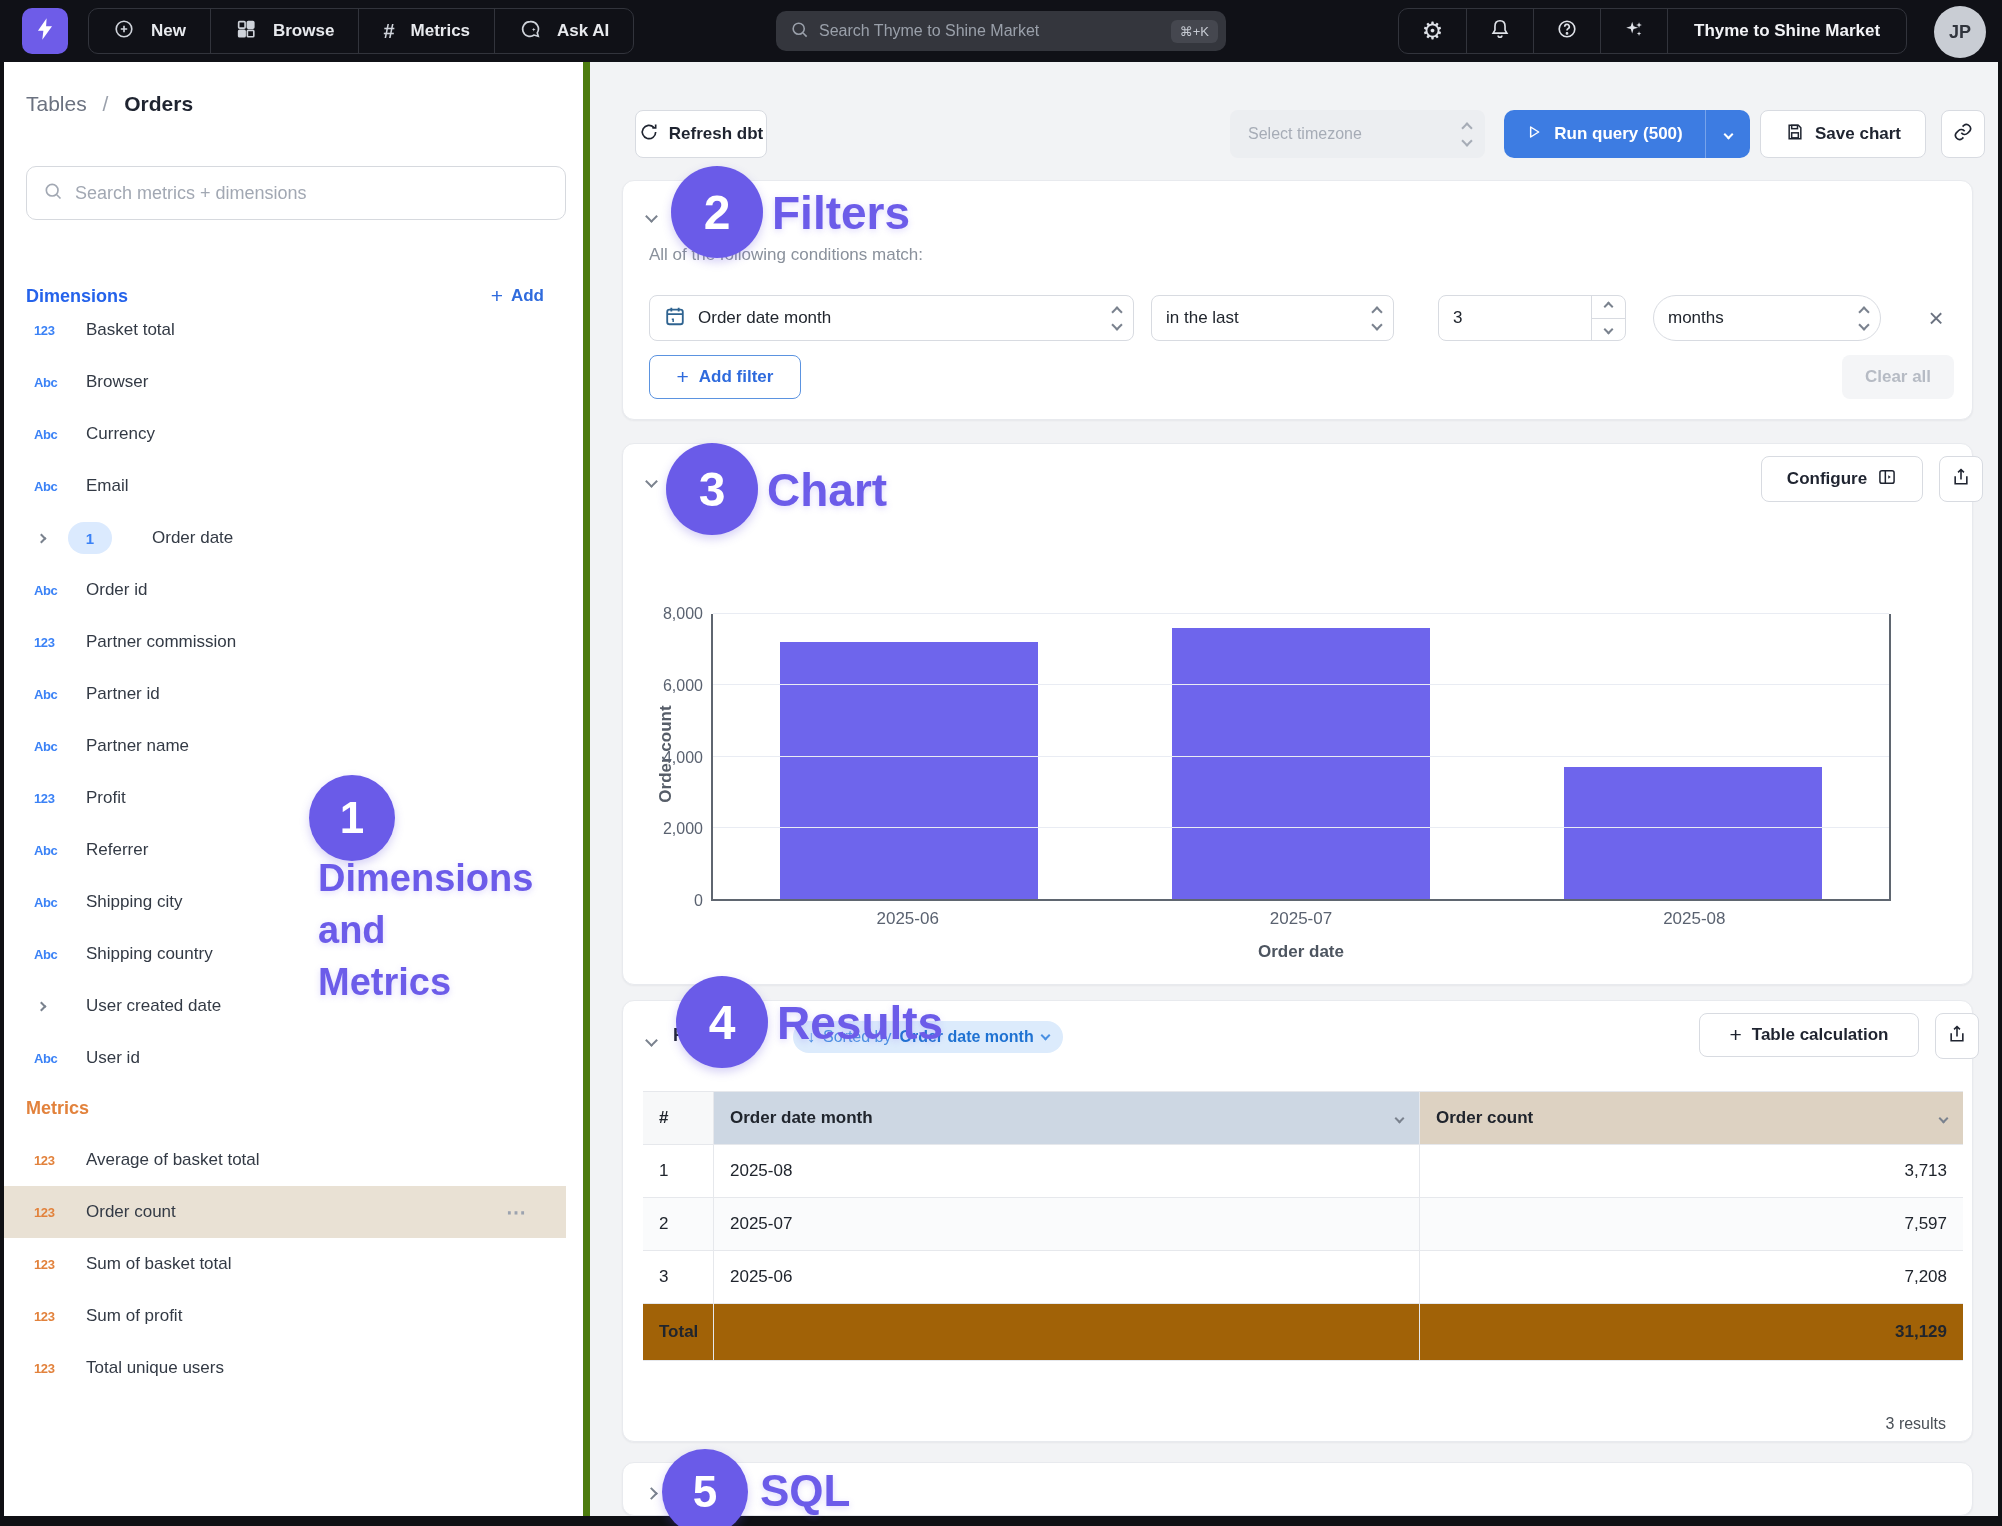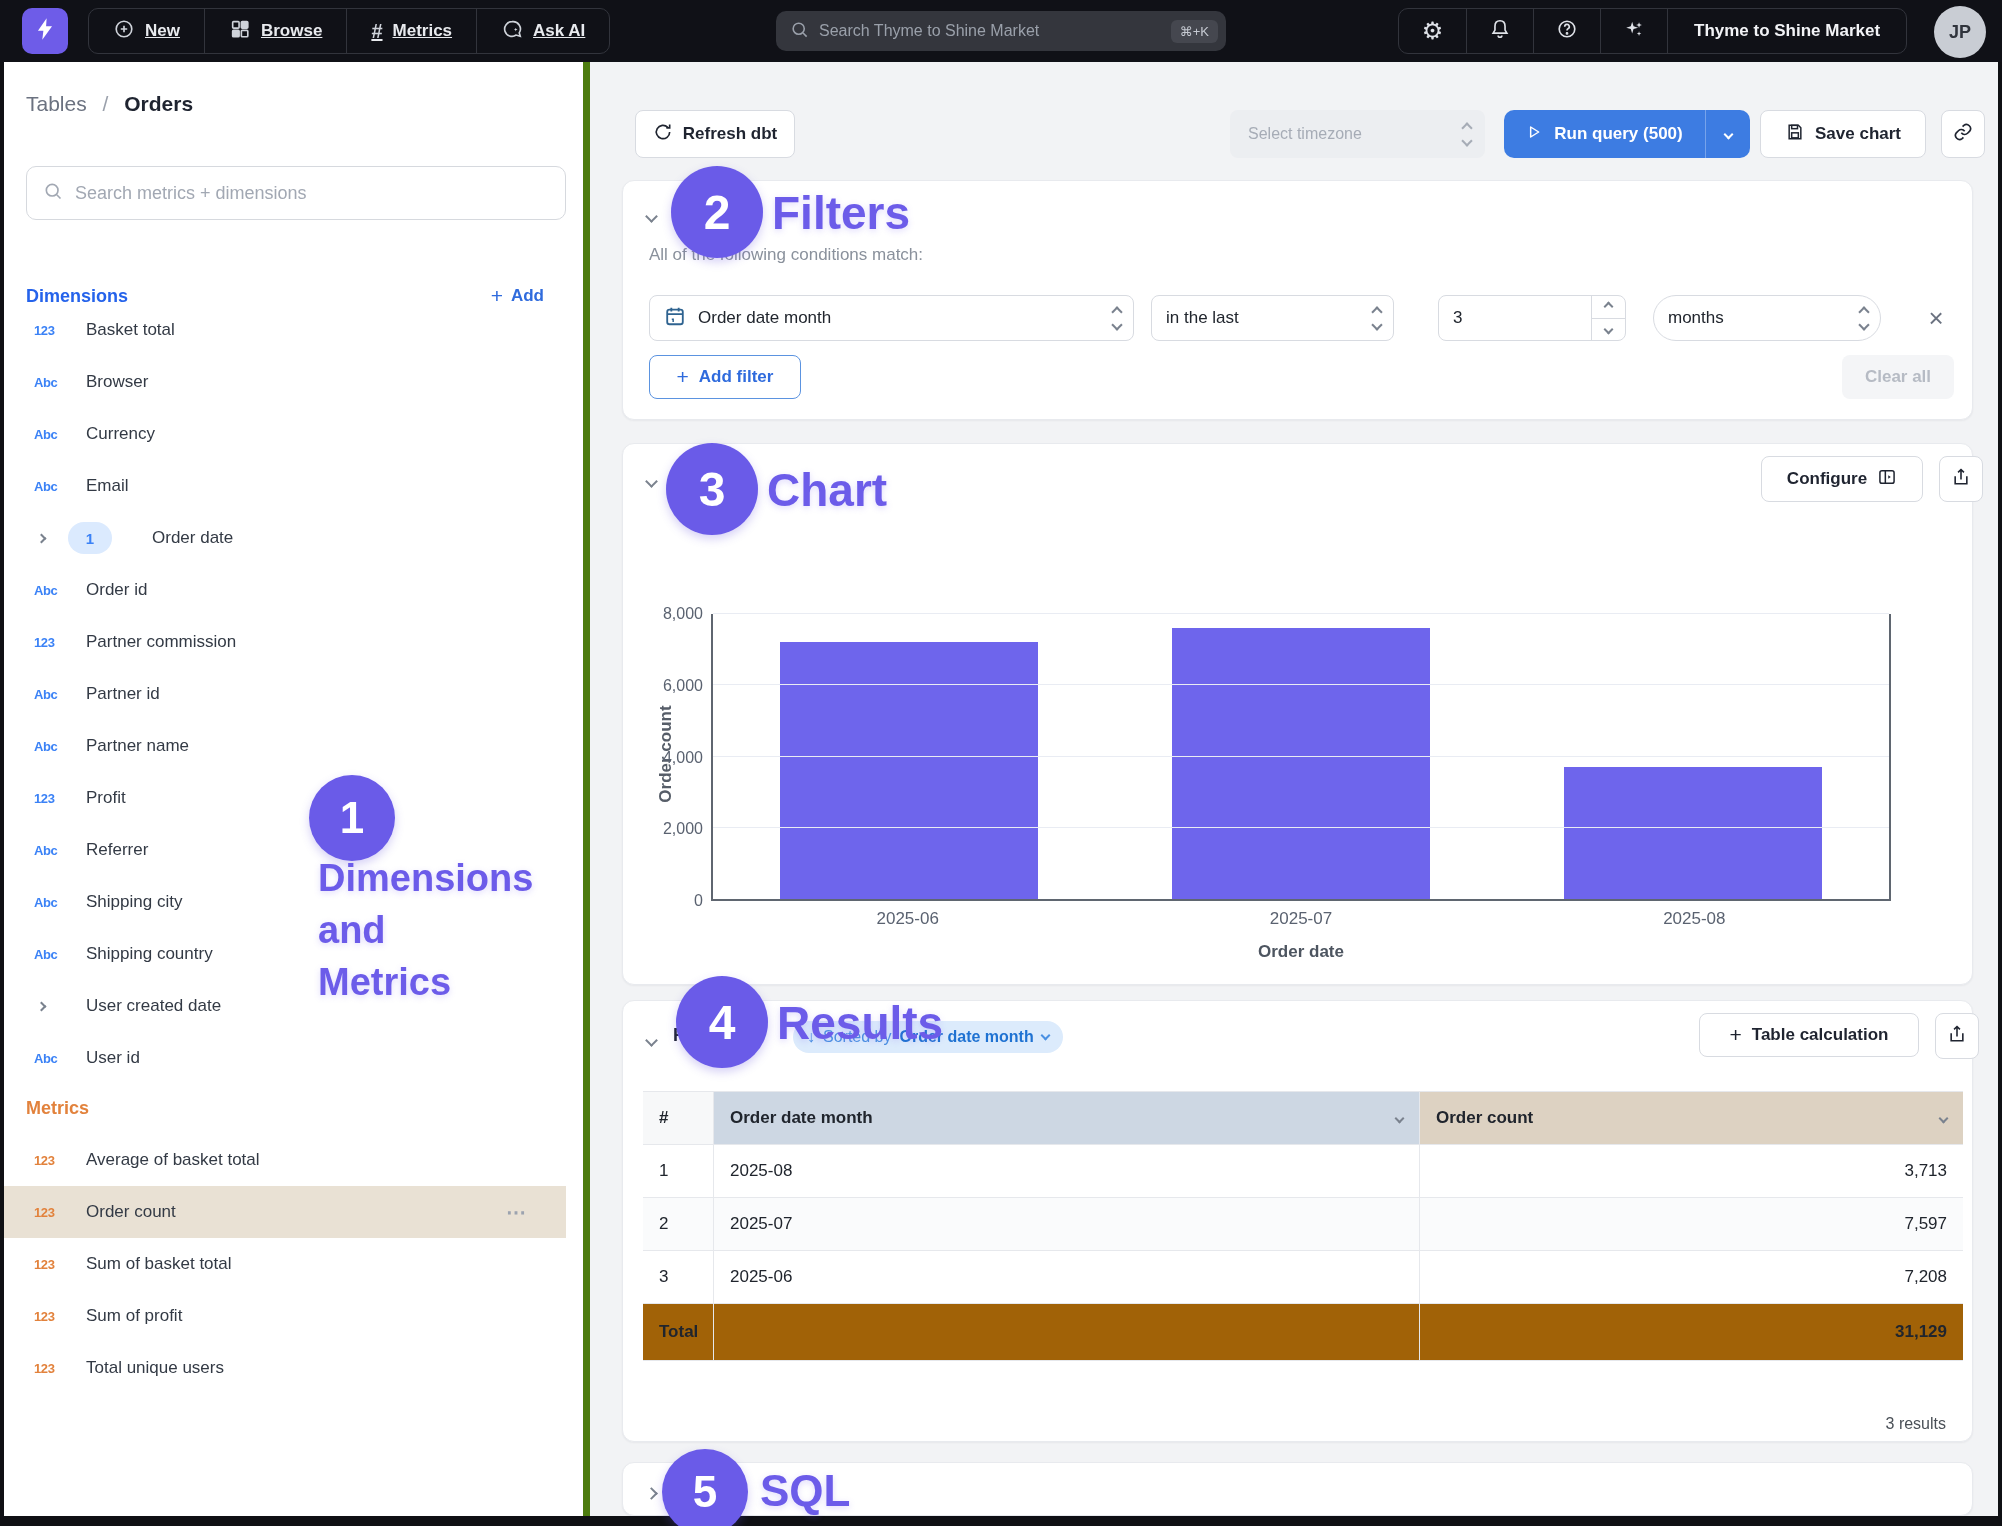--- a/index.html
+++ b/index.html
@@ -6,22 +6,22 @@
   html,body { background:#0c0d11; }
   body { font-family:"Liberation Sans", sans-serif; }
   .app { position:relative; width:2002px; height:1526px; background:#0f1014; overflow:hidden; }
 
   
   .topbar { position:absolute; left:0; top:0; width:2002px; height:62px; background:#101117; }
   .logo { position:absolute; left:22px; top:8px; width:46px; height:46px; border-radius:10px;
           background:#6e5ce8; display:flex; align-items:center; justify-content:center; }
   .navseg { position:absolute; left:88px; top:8px; height:46px; display:flex;
             border:1px solid #32343c; border-radius:10px; overflow:hidden; }
-  .navitem { display:flex; align-items:center; gap:10px; padding:0 24px; color:#e8eaee;
-             font-size:17px; font-weight:600; border-left:1px solid #32343c; cursor:pointer;text-decoration:underline; }
+  .navitem { display:flex; align-items:center; gap:16px; padding:0 24px; color:#e8eaee;
+             font-size:17px; font-weight:600; border-left:1px solid #32343c; cursor:pointer; }
   .navitem:first-child { border-left:none; }
   .navitem svg, .navitem .hash { color:#cfd3da; }
   .hash { font-size:20px; font-weight:700; }
   .topsearch { position:absolute; left:776px; top:11px; width:450px; height:40px; background:#34363d;
                border-radius:10px; display:flex; align-items:center; padding:0 8px 0 14px; }
   .topsearch input { flex:1; background:transparent; border:none; outline:none; color:#b7bcc6;
                      font-size:16px; font-family:inherit; margin-left:10px; }
   .topsearch input::placeholder { color:#9aa0aa; }
   .kbd { background:#45474f; color:#c6cad2; font-size:13px; padding:4px 9px; border-radius:6px; }
   .rightseg { position:absolute; left:1398px; top:8px; height:46px; display:flex;
@@ -65,21 +65,21 @@
   .badge { position:absolute; left:64px; width:44px; height:32px; border-radius:16px; background:#dbeafe;
            color:#3b82f6; font-size:15px; font-weight:600; display:flex; align-items:center; justify-content:center; }
   .side-row.grp1 { padding-left:148px; }
   .side-row.sel { background:#e9e1d4; }
   .side-row .dots { position:absolute; right:38px; color:#9ca3af; font-size:20px; letter-spacing:2px; font-weight:700; }
 
   
   .btn { display:flex; align-items:center; justify-content:center; gap:10px; background:#fff;
          border:1px solid #d8dbe1; border-radius:8px; font-size:17px; font-weight:600; color:#1f2430; cursor:pointer; }
   .toolbar .btn, .toolbar .tz, .toolbar .runq { position:absolute; top:48px; height:48px; }
-  .tb-refresh { left:45px; width:160px; }
+  .tb-refresh { left:45px; width:132px; }
   .tz { left:640px; width:255px; background:#eceef1; border-radius:8px; display:flex; align-items:center;
         justify-content:space-between; padding:0 14px 0 18px; color:#a6acb6; font-size:16px; cursor:default; }
   .runq { left:914px; width:246px; background:#3d7ce2; border-radius:10px; display:flex; color:#fff; cursor:pointer; }
   .runq .mainpart { flex:1; display:flex; align-items:center; justify-content:center; gap:12px;
                     font-size:17px; font-weight:600; border-right:1px solid rgba(255,255,255,.3); }
   .runq .drop { width:44px; display:flex; align-items:center; justify-content:center; }
   .runq .drop .chev { border-color:#fff; }
   .tb-save { left:1170px; width:166px; }
   .tb-link { left:1351px; width:44px; }
 

